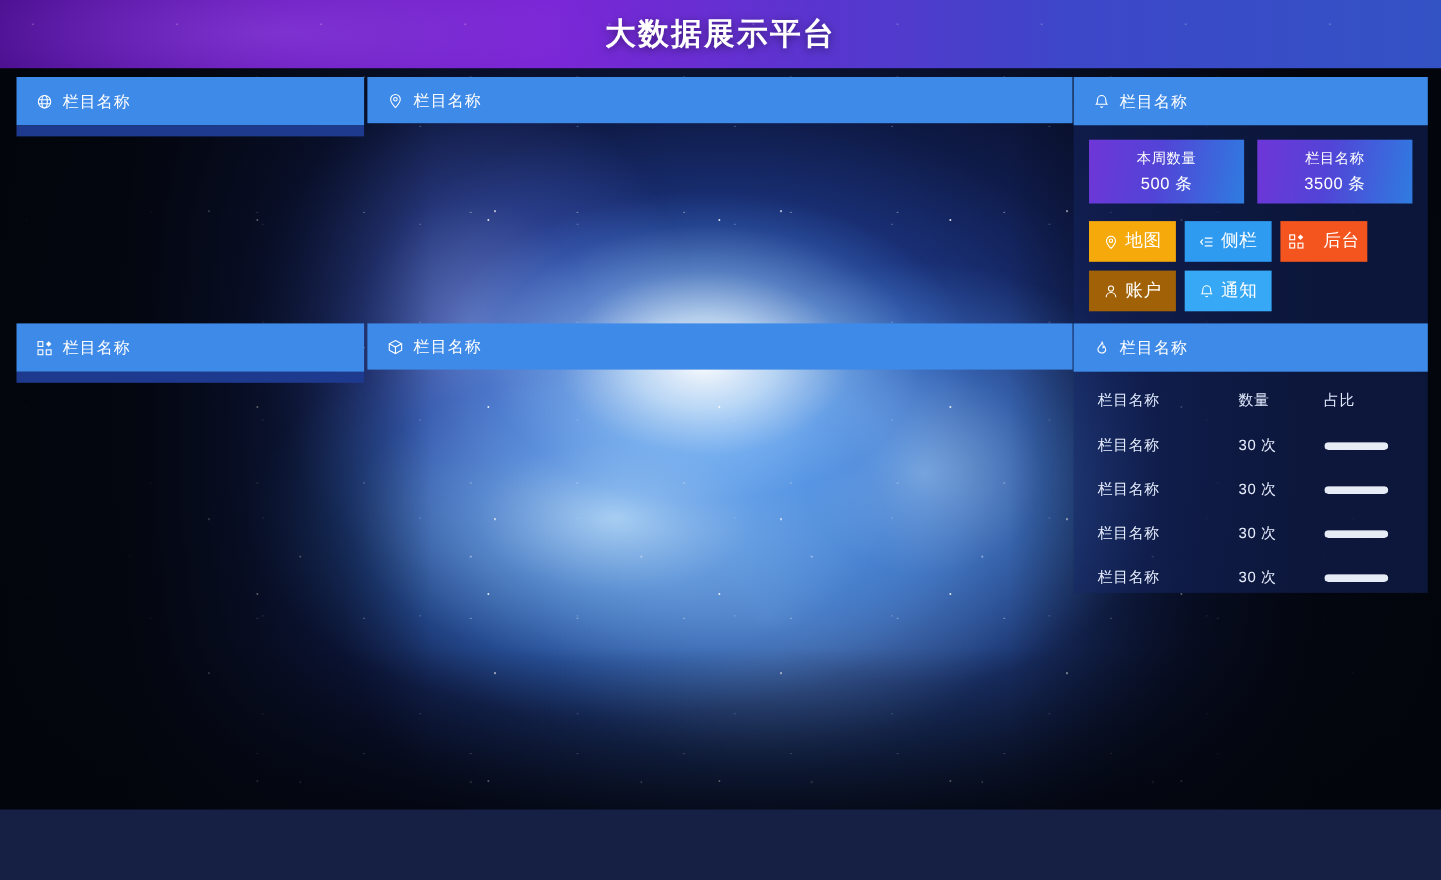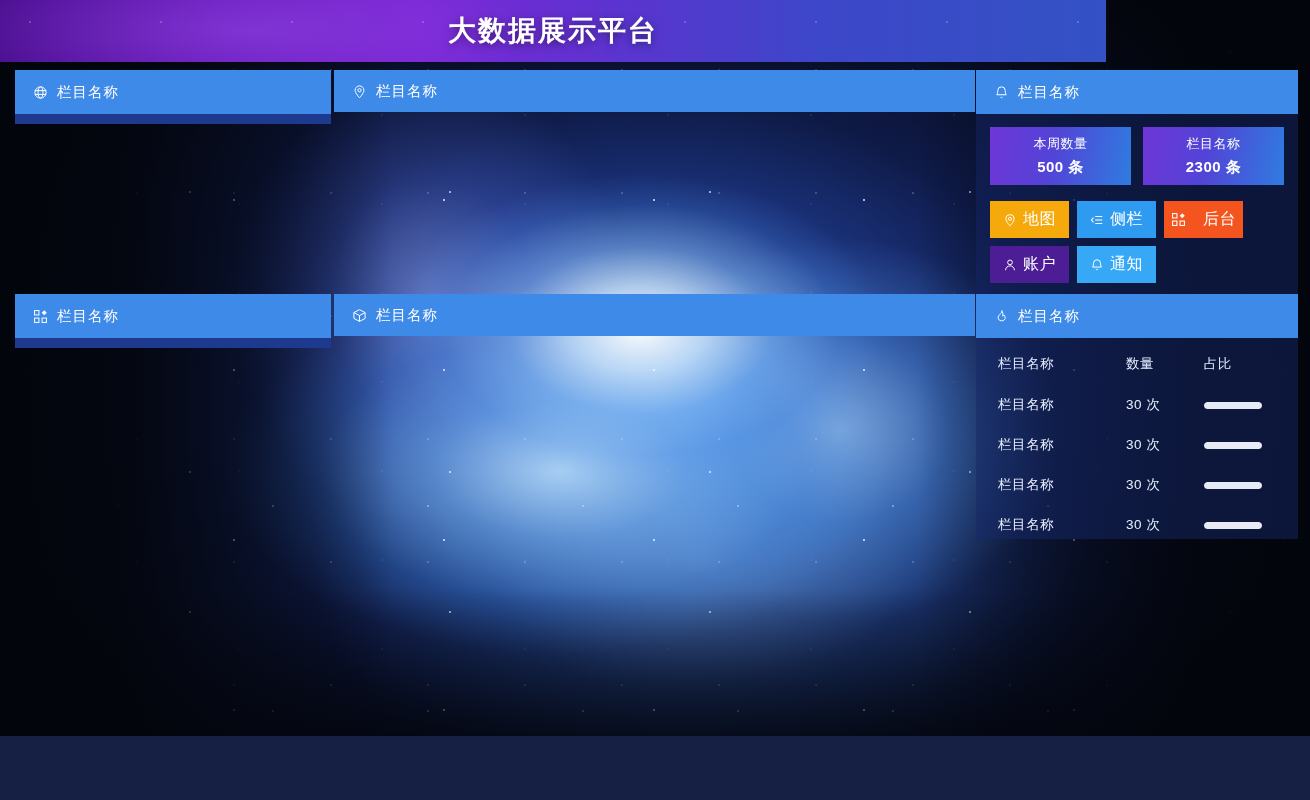--- a/index.html
+++ b/index.html
@@ -89,21 +89,21 @@
     top: 736px;
     width: 1310px;
     height: 64px;
     background: #161f44;
   }
 
   
   #app-header {
     position: absolute;
     left: 0; top: 0;
-    width: 1106px;
+    width: 1310px;
     height: 62px;
     background:
       radial-gradient(ellipse 420px 90px at 250px 30px, rgba(150,80,230,0.45) 0%, rgba(0,0,0,0) 70%),
       linear-gradient(90deg, #4c1091 0%, #6b1bbf 20%, #7b26d6 38%, #5b34cf 56%, #3d47c9 74%, #3352c4 100%);
     overflow: hidden;
   }
 
   #app-header-stars {
     position: absolute;
     inset: 0;
@@ -184,21 +184,21 @@
 
   .stat-label {
     color: #ffffff;
     font-size: 13px;
     letter-spacing: 0.5px;
   }
 
   .stat-value {
     color: #ffffff;
     font-size: 15px;
-    font-weight: bold;
+    font-weight: normal;
     letter-spacing: 0.5px;
   }
 
   .btn-grid {
     display: flex;
     flex-wrap: wrap;
     gap: 8px;
     margin-top: 16px;
   }
 
@@ -331,21 +331,21 @@
   </div>
   <div class="panel-body">
 
     <div class="stat-row">
       <div class="stat-card">
         <div class="stat-label">本周数量</div>
         <div class="stat-value">500 条</div>
       </div>
       <div class="stat-card">
         <div class="stat-label">栏目名称</div>
-        <div class="stat-value">2300 条</div>
+        <div class="stat-value">3500 条</div>
       </div>
     </div>
 
     <div class="btn-grid">
 
       <button class="nav-btn" id="btn-map" style="background: rgb(245, 169, 11);">
         <span class="hicon">
           <svg width="14" height="14" viewBox="0 0 24 24" fill="none" stroke="#ffffff" stroke-width="1.7">
             <path d="M12 22s7-7.2 7-12a7 7 0 1 0-14 0c0 4.8 7 12 7 12z"></path>
             <circle cx="12" cy="10" r="2.6"></circle>
@@ -371,21 +371,21 @@
           <svg width="15" height="15" viewBox="0 0 24 24" fill="none" stroke="#ffffff" stroke-width="1.7">
             <rect x="2.5" y="2.5" width="7" height="7"></rect>
             <rect x="2.5" y="14.5" width="7" height="7"></rect>
             <rect x="14.5" y="14.5" width="7" height="7"></rect>
             <path d="M18 2 L22 6 L18 10 L14 6 Z" fill="#ffffff" stroke="none"></path>
           </svg>
         </span>
         <span>后台</span>
       </button>
 
-      <button class="nav-btn" id="btn-account" style="background: #4c1d95;">
+      <button class="nav-btn" id="btn-account" style="background: #a16207;">
         <span class="hicon">
           <svg width="14" height="14" viewBox="0 0 24 24" fill="none" stroke="#ffffff" stroke-width="1.7">
             <circle cx="12" cy="7.5" r="4"></circle>
             <path d="M4.5 21c0-4.4 3.4-7.5 7.5-7.5s7.5 3.1 7.5 7.5"></path>
           </svg>
         </span>
         <span>账户</span>
       </button>
 
       <button class="nav-btn" id="btn-notice" style="background: rgb(54, 168, 245); align-items: center;">

